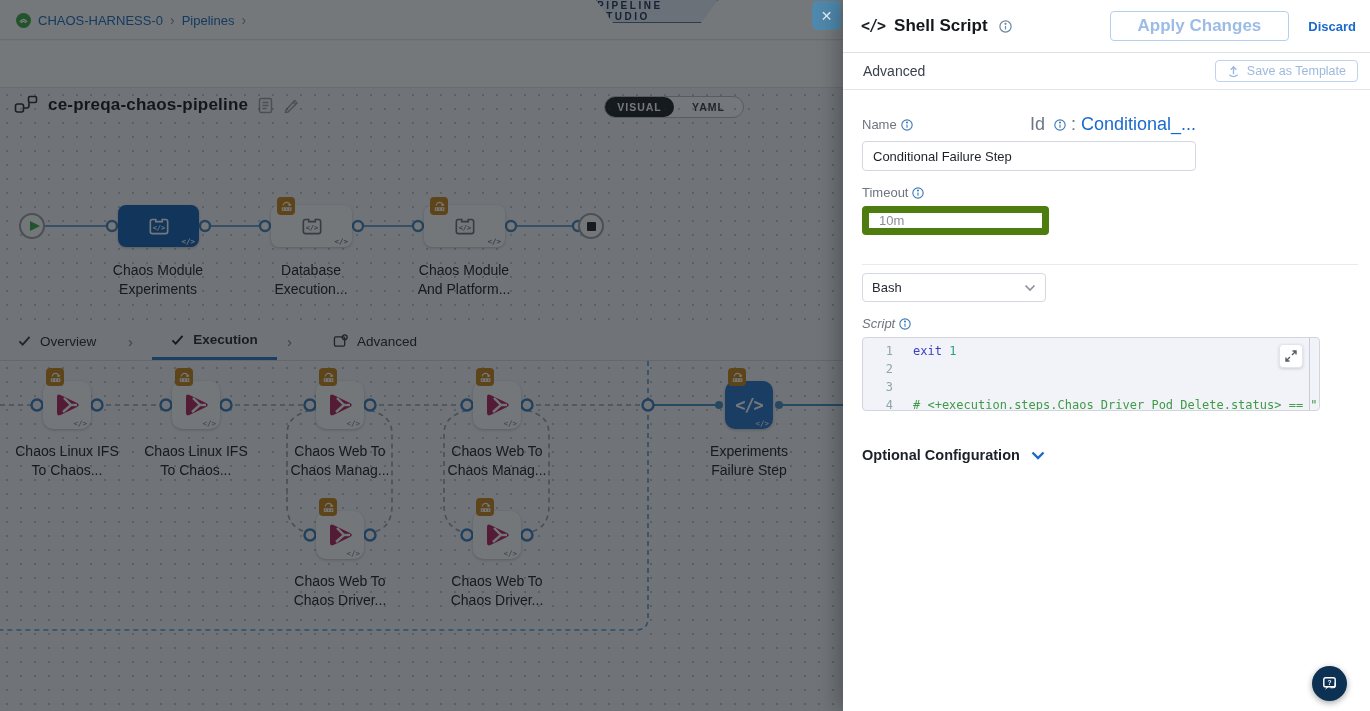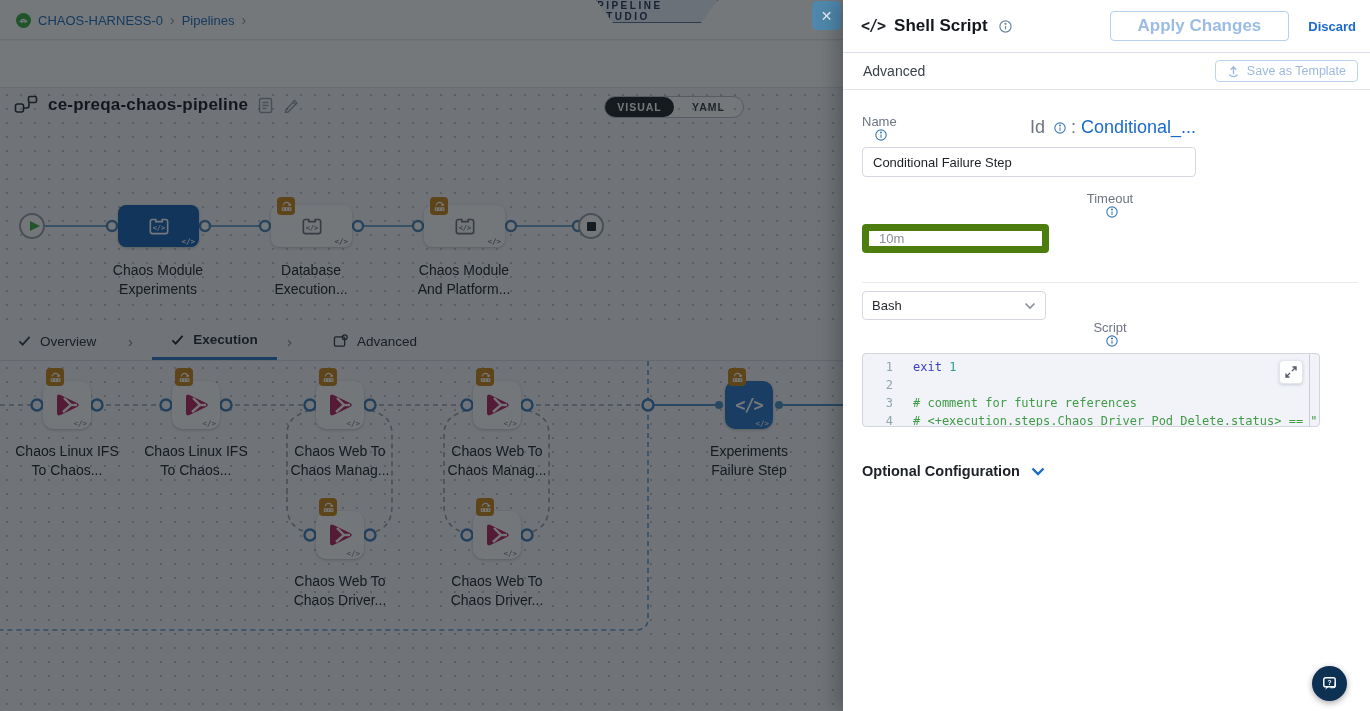--- a/index.html
+++ b/index.html
@@ -68,21 +68,21 @@
   .btn-apply { border:1px solid #b5cfee; background:#fff; color:#9cbce6; border-radius:4px; font-size:17px; font-weight:600; padding:4px 27px; cursor:default; }
   .btn-discard { margin-left:19px; color:#1a6acd; font-size:13px; font-weight:600; cursor:pointer; }
 
   .panel-tabs { height:37px; border-bottom:1px solid #e2e5ea; display:flex; align-items:stretch; padding:0 12px; }
   .ptab { display:flex; align-items:center; padding:0 8px; font-size:14px; color:#3c414a; cursor:pointer; }
   .ptab.active { font-weight:600; color:#1d2127; border-bottom:2.5px solid #1a6acd; }
   .btn-template { align-self:center; margin-left:auto; display:flex; align-items:center; gap:7px;
     border:1px solid #bdd3ef; background:#fff; color:#9db9dd; border-radius:4px; font-size:12.5px; font-weight:500; padding:3px 11px; cursor:default; }
 
   .panel-body { padding:24px 12px 0 19px; }
-  .form-label { font-size:13px; color:#6d7582; display:flex; align-items:center;flex-direction:column; }
+  .form-label { font-size:13px; color:#6d7582; display:flex; align-items:center; }
   .name-row { width:334px; display:flex; align-items:center; justify-content:space-between; }
   .id-group { display:flex; align-items:center; font-size:18px; color:#6d7582; gap:5px; }
   .id-link { color:#1a6acd; font-weight:500; cursor:pointer; }
   .text-input { margin-top:6px; width:334px; height:30px; border:1px solid #d5d8e0; border-radius:4px; padding:0 10px; font-size:13px; color:#1d2127; font-family:"Liberation Sans",sans-serif; background:#fff; }
   .timeout-wrap { margin-top:6px; width:187px; height:29px; border:7px solid #4d7c0f; border-radius:4px; display:flex; overflow:hidden; background:#fff; }
   .timeout-input { flex:1; border:none; outline:none; padding:0 10px; font-size:13px; color:#878e99; font-family:"Liberation Sans",sans-serif; }
   .hr { margin-top:29px; width:496px; border:none; border-top:1px solid #e8eaef; }
   .select { margin-top:6px; width:184px; height:29px; border:1px solid #d5d8e0; border-radius:4px; display:flex; align-items:center; padding:0 9px; cursor:pointer; background:#fff; }
   .select-val { flex:1; font-size:13px; color:#262b31; }
 
@@ -518,35 +518,35 @@
 
     <hr class="hr">
 
     <div class="select">
       <span class="select-val">Bash</span>
       <svg width="12" height="8" viewBox="0 0 12 8" fill="none" stroke="#8a9099" stroke-width="1.6">
           <polyline points="1.5,1.5 6,6 10.5,1.5"></polyline>
         </svg>
     </div>
 
-    <div class="form-label" style="">
+    <div class="form-label" style="margin-top:14px;font-style:italic;">
       <span>Script</span>
       <span class="info-ic">
           <svg width="12" height="12" viewBox="0 0 13 13" fill="none" stroke="#3d7ab5" stroke-width="1.2">
             <circle cx="6.5" cy="6.5" r="5.6"></circle>
             <line x1="6.5" y1="6" x2="6.5" y2="9.4"></line>
             <circle cx="6.5" cy="3.8" r="0.5" fill="#3d7ab5"></circle>
           </svg>
         </span>
     </div>
     <div class="editor">
       <div class="ed-gutter-line"></div>
       <div class="ed-line"><span class="ed-ln">1</span><span><span class="tok-kw">exit</span> <span class="tok-num">1</span></span></div>
       <div class="ed-line"><span class="ed-ln">2</span><span></span></div>
-      <div class="ed-line"><span class="ed-ln">3</span><span class="tok-comment"># comment for future references</span></div>
+      <div class="ed-line"><span class="ed-ln">3</span></div>
       <div class="ed-line"><span class="ed-ln">4</span><span class="tok-comment"># &lt;+execution.steps.Chaos_Driver_Pod_Delete.status&gt; == "1</span></div>
       <div class="expand-btn">
         <svg width="12" height="12" viewBox="0 0 12 12" fill="none" stroke="#565c66" stroke-width="1.4">
             <path d="M7.5 1 H11 V4.5 M11 1 L7 5"></path>
             <path d="M4.5 11 H1 V7.5 M1 11 L5 7"></path>
           </svg>
       </div>
     </div>
 
     <div class="opt-config">

